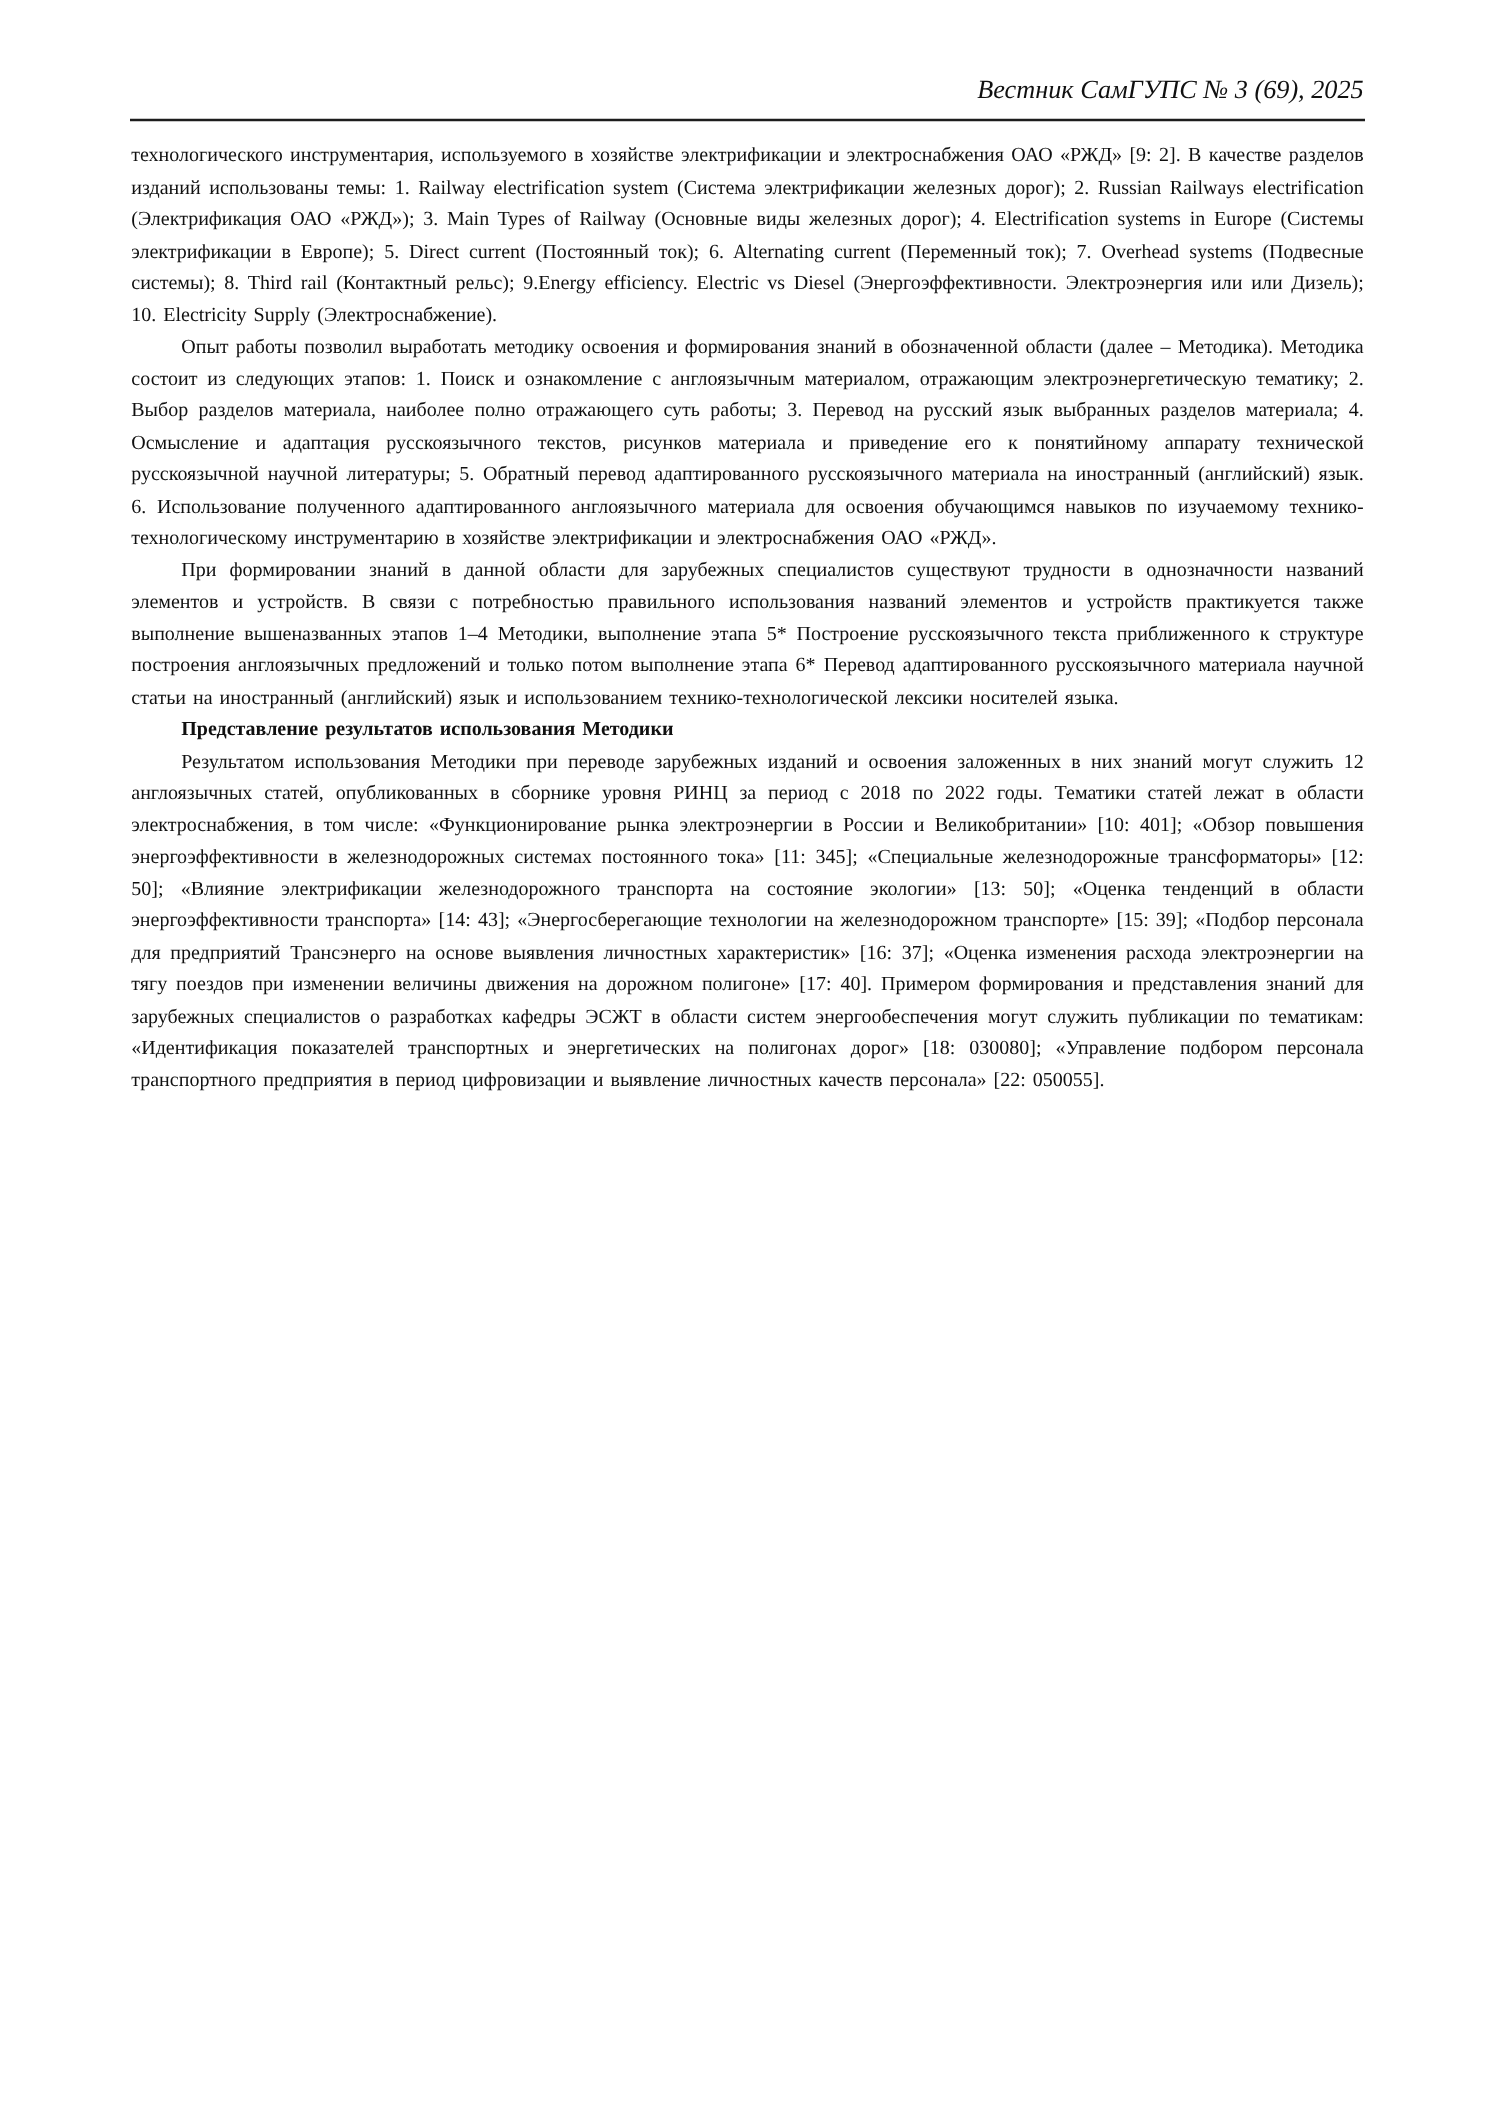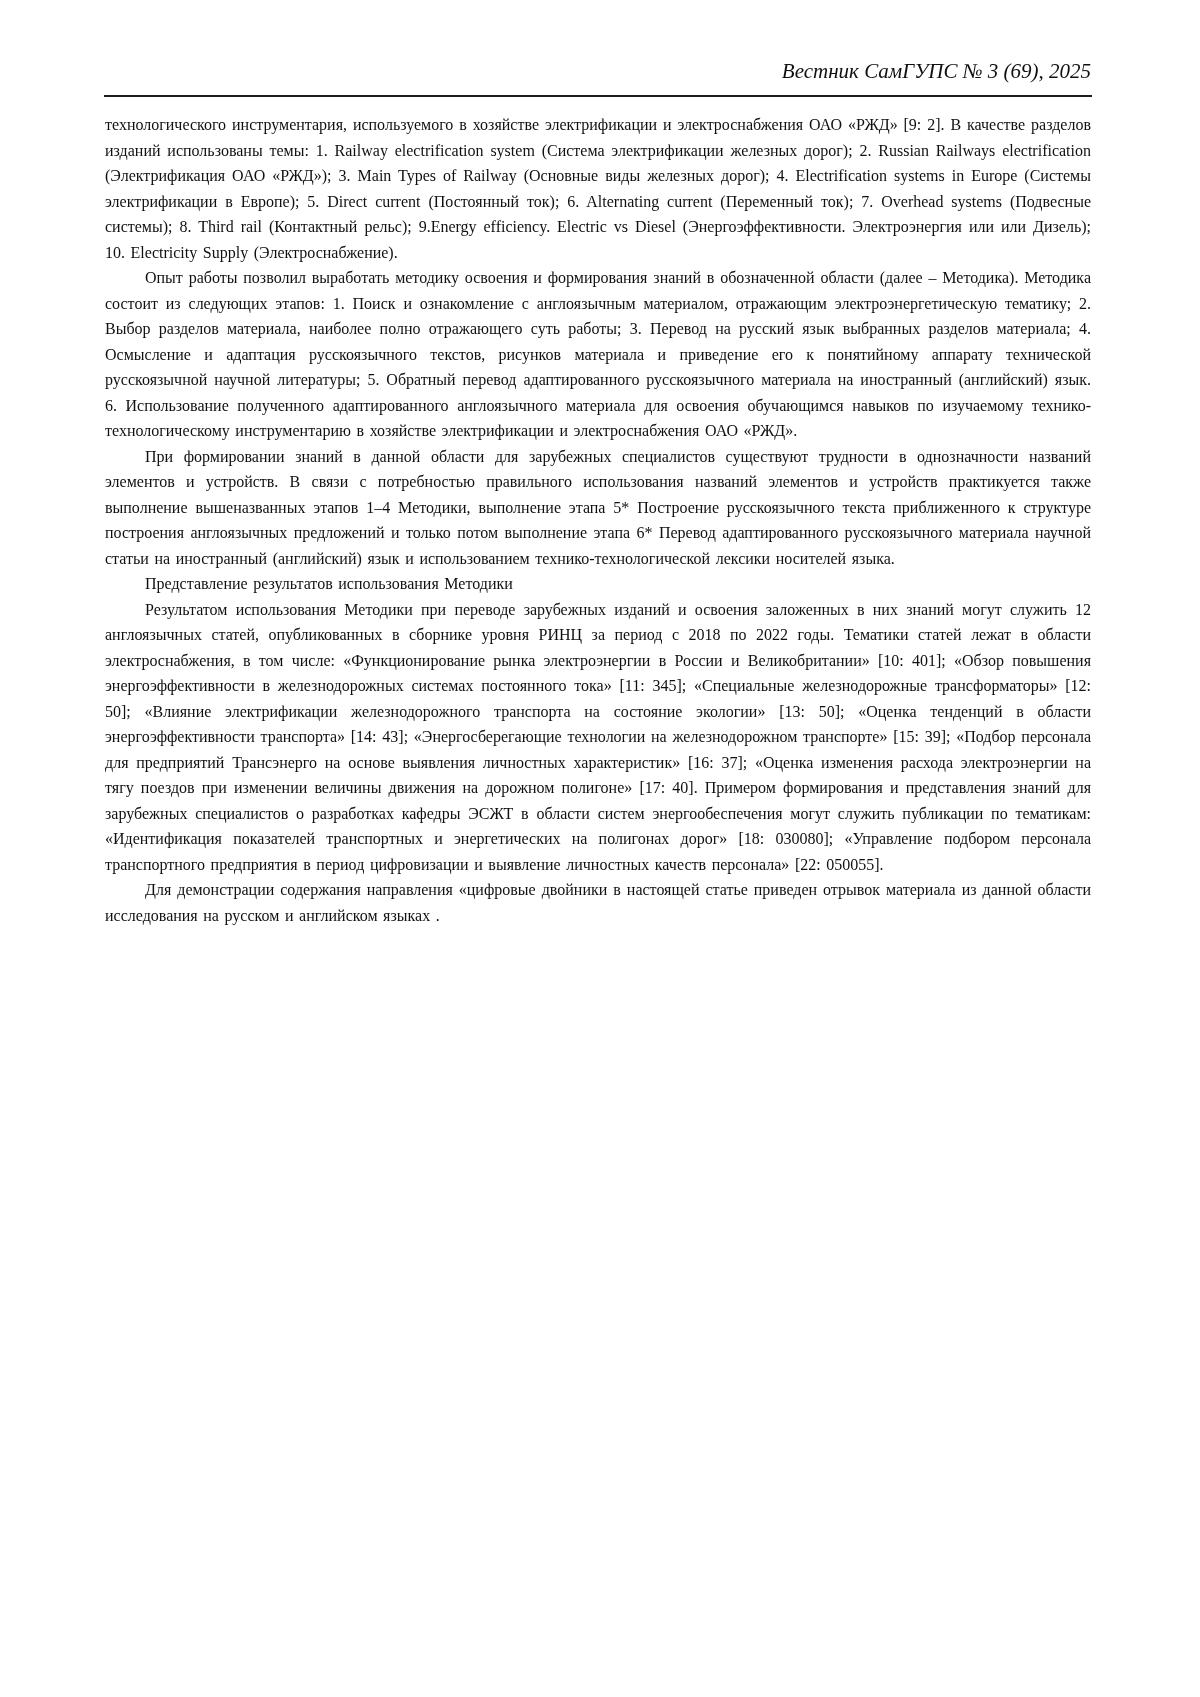--- a/index.html
+++ b/index.html
@@ -48,21 +48,21 @@
   }
   .article-body p {
     margin: 0;
     padding: 0;
     text-indent: 40px;
   }
   .article-body p.continuation {
     text-indent: 0;
   }
   .article-body p.section-heading {
-    font-weight: normal;
+    font-weight: bold;
   }
   .page-number {
     position: absolute;
     top: 1552px;
     left: 0;
     width: 1200px;
     text-align: center;
     font-size: 20px;
     line-height: 26px;
   }
@@ -75,18 +75,17 @@
   <div class="running-head">Вестник СамГУПС № 3 (69), 2025</div>
 
   <div class="head-rule"></div>
 
   <div class="article-body">
     <p class="continuation">технологического инструментария, используемого в хозяйстве электрификации и электроснабжения ОАО «РЖД» [9: 2]. В качестве разделов изданий использованы темы: 1. Railway electrification system (Система электрификации железных дорог); 2. Russian Railways electrification (Электрификация ОАО «РЖД»); 3. Main Types of Railway (Основные виды железных дорог); 4. Electrification systems in Europe (Системы электрификации в Европе); 5. Direct current (Постоянный ток); 6. Alternating current (Переменный ток); 7. Overhead systems (Подвесные системы); 8. Third rail (Контактный рельс); 9.Energy efficiency. Electric vs Diesel (Энергоэффективности. Электроэнергия или или Дизель); 10. Electricity Supply (Электроснабжение).</p>
     <p>Опыт работы позволил выработать методику освоения и формирования знаний в обозначенной области (далее – Методика). Методика состоит из следующих этапов: 1. Поиск и ознакомление с англоязычным материалом, отражающим электроэнергетическую тематику; 2. Выбор разделов материала, наиболее полно отражающего суть работы; 3. Перевод на русский язык выбранных разделов материала; 4. Осмысление и адаптация русскоязычного текстов, рисунков материала и приведение его к понятийному аппарату технической русскоязычной научной литературы; 5. Обратный перевод адаптированного русскоязычного материала на иностранный (английский) язык. 6. Использование полученного адаптированного англоязычного материала для освоения обучающимся навыков по изучаемому технико-технологическому инструментарию в хозяйстве электрификации и электроснабжения ОАО «РЖД».</p>
     <p>При формировании знаний в данной области для зарубежных специалистов существуют трудности в однозначности названий элементов и устройств. В связи с потребностью правильного использования названий элементов и устройств практикуется также выполнение вышеназванных этапов 1–4 Методики, выполнение этапа 5* Построение русскоязычного текста приближенного к структуре построения англоязычных предложений и только потом выполнение этапа 6* Перевод адаптированного русскоязычного материала научной статьи на иностранный (английский) язык и использованием технико-технологической лексики носителей языка.</p>
     <p class="section-heading">Представление результатов использования Методики</p>
     <p>Результатом использования Методики при переводе зарубежных изданий и освоения заложенных в них знаний могут служить 12 англоязычных статей, опубликованных в сборнике уровня РИНЦ за период с 2018 по 2022 годы. Тематики статей лежат в области электроснабжения, в том числе: «Функционирование рынка электроэнергии в России и Великобритании» [10: 401]; «Обзор повышения энергоэффективности в железнодорожных системах постоянного тока» [11: 345]; «Специальные железнодорожные трансформаторы» [12: 50]; «Влияние электрификации железнодорожного транспорта на состояние экологии» [13: 50]; «Оценка тенденций в области энергоэффективности транспорта» [14: 43]; «Энергосберегающие технологии на железнодорожном транспорте» [15: 39]; «Подбор персонала для предприятий Трансэнерго на основе выявления личностных характеристик» [16: 37]; «Оценка изменения расхода электроэнергии на тягу поездов при изменении величины движения на дорожном полигоне» [17: 40]. Примером формирования и представления знаний для зарубежных специалистов о разработках кафедры ЭСЖТ в области систем энергообеспечения могут служить публикации по тематикам: «Идентификация показателей транспортных и энергетических на полигонах дорог» [18: 030080]; «Управление подбором персонала транспортного предприятия в период цифровизации и выявление личностных качеств персонала» [22: 050055].</p>
-    <p>Для демонстрации содержания направления «цифровые двойники в настоящей статье приведен отрывок материала из данной области исследования на русском и английском языках .</p>
   </div>
 
   <div class="page-number">179</div>
 
 </div>
 
 </body></html>

